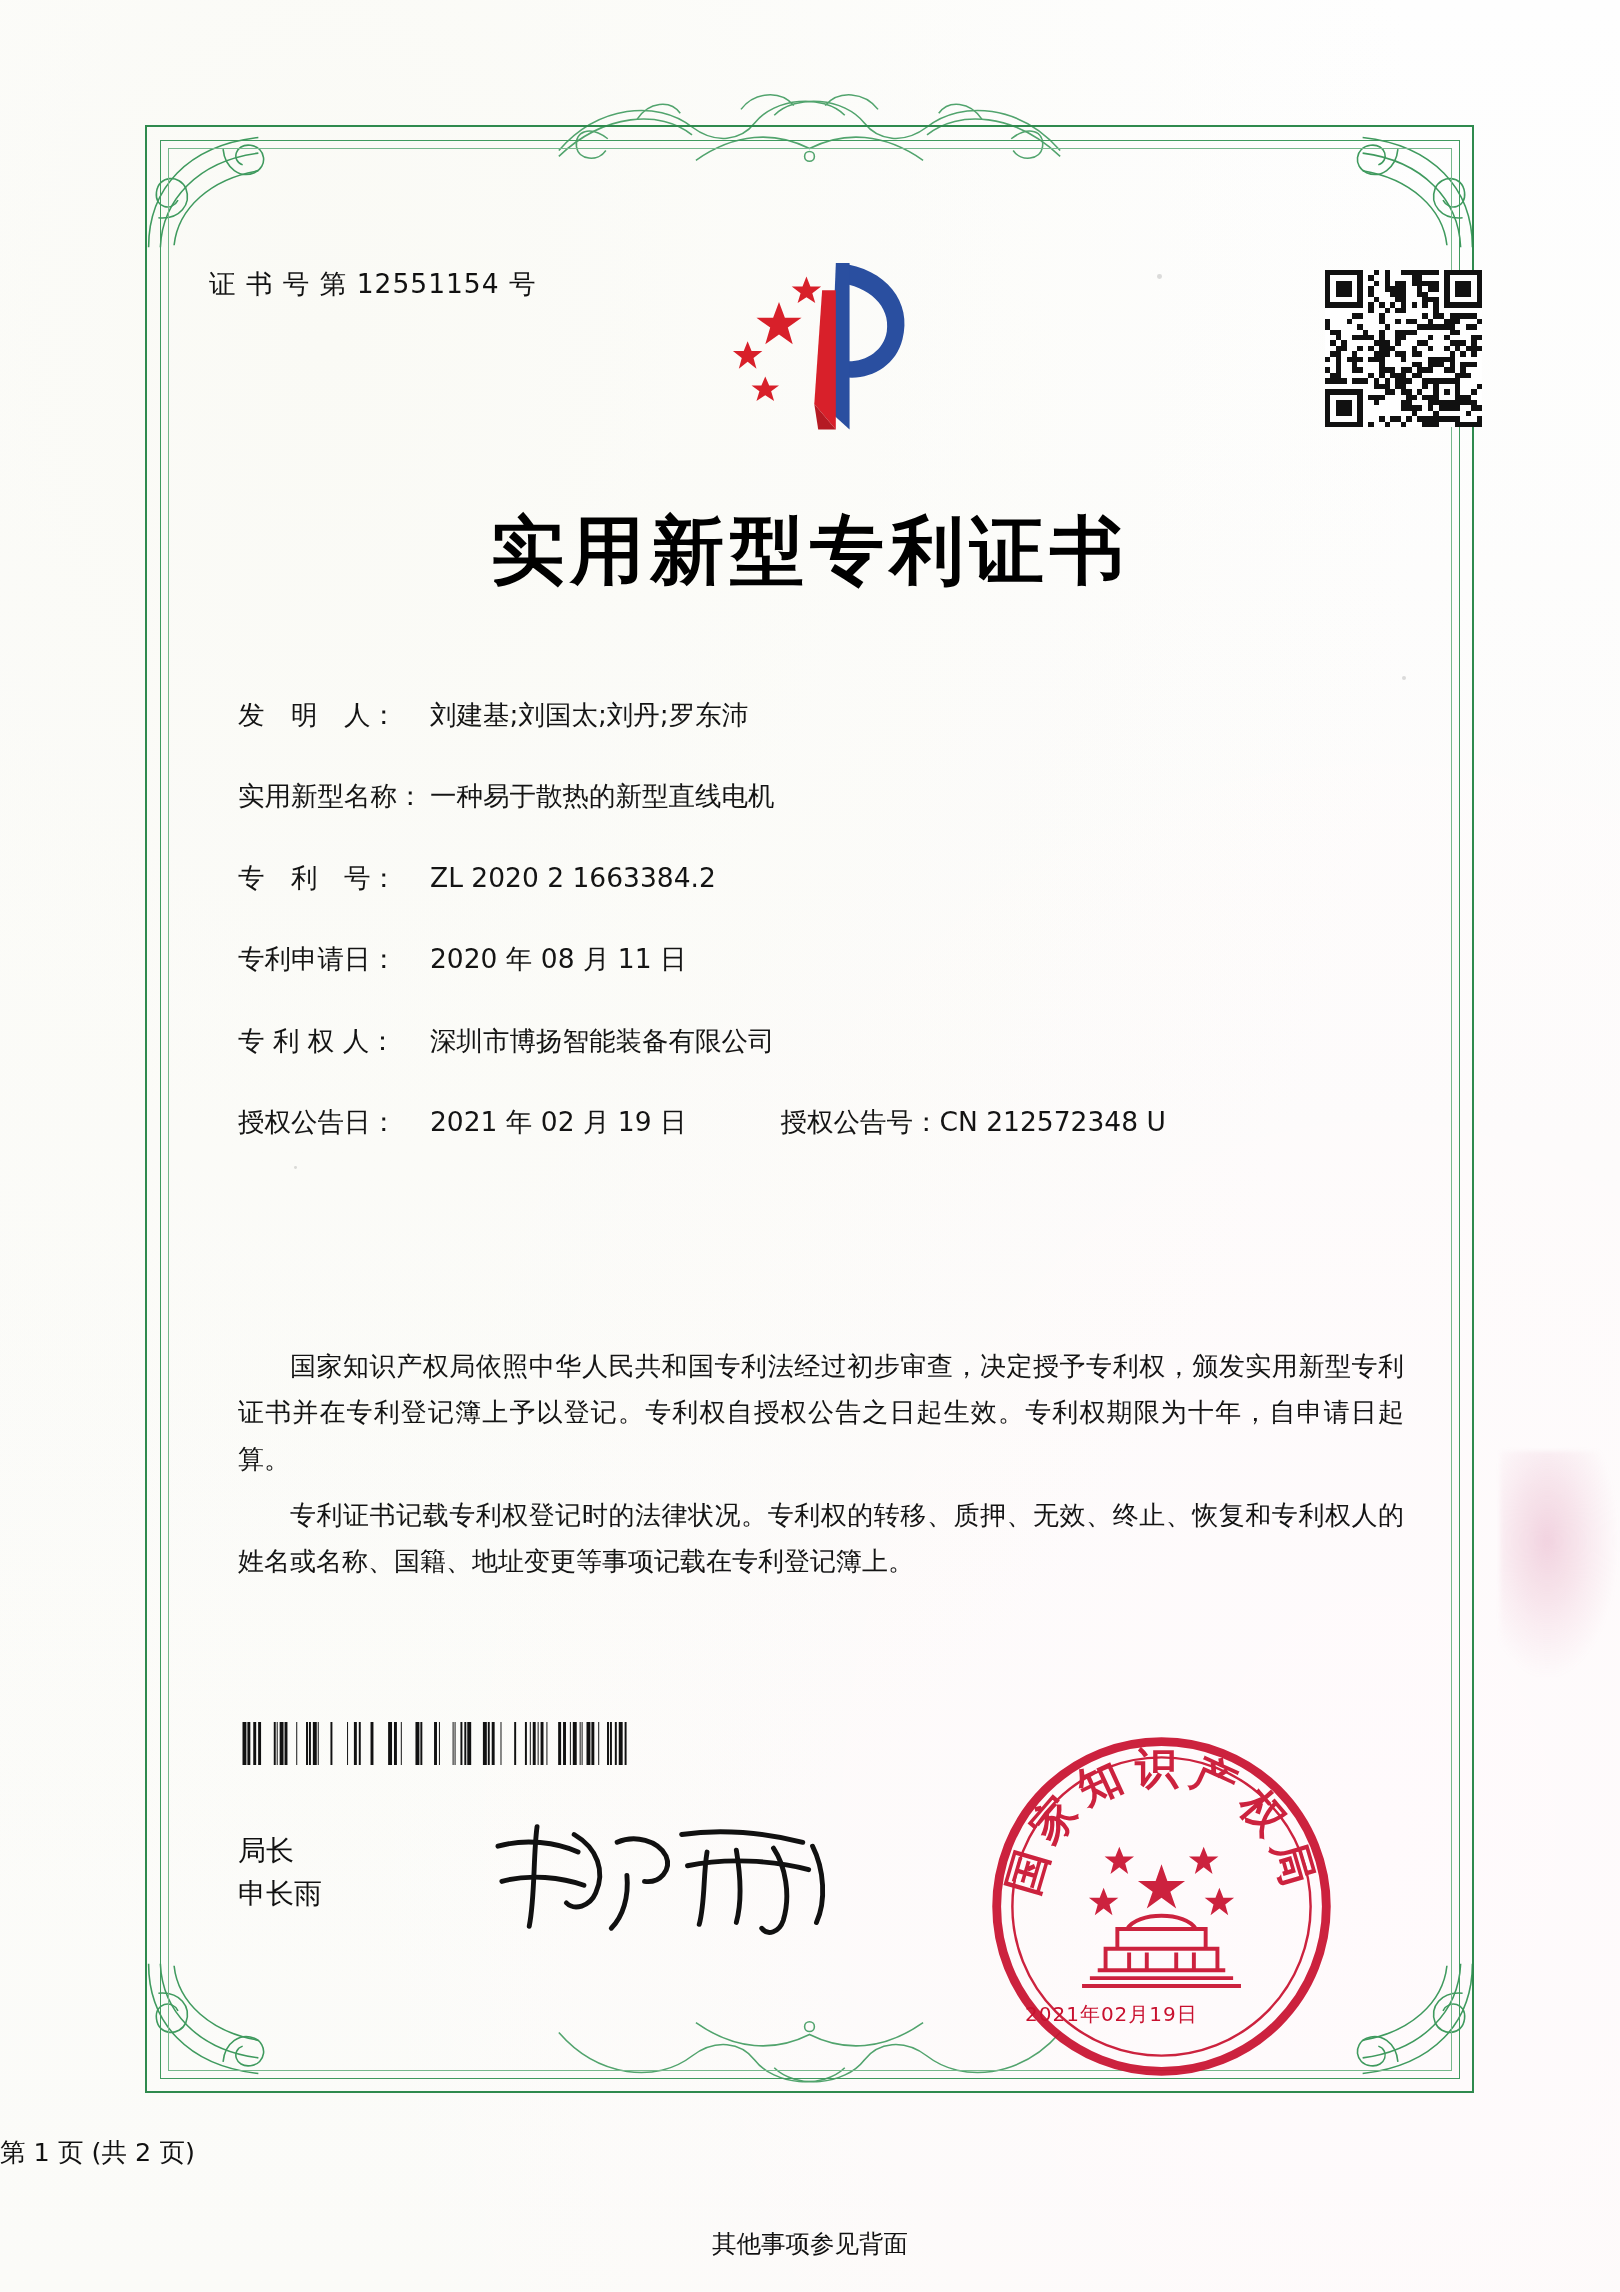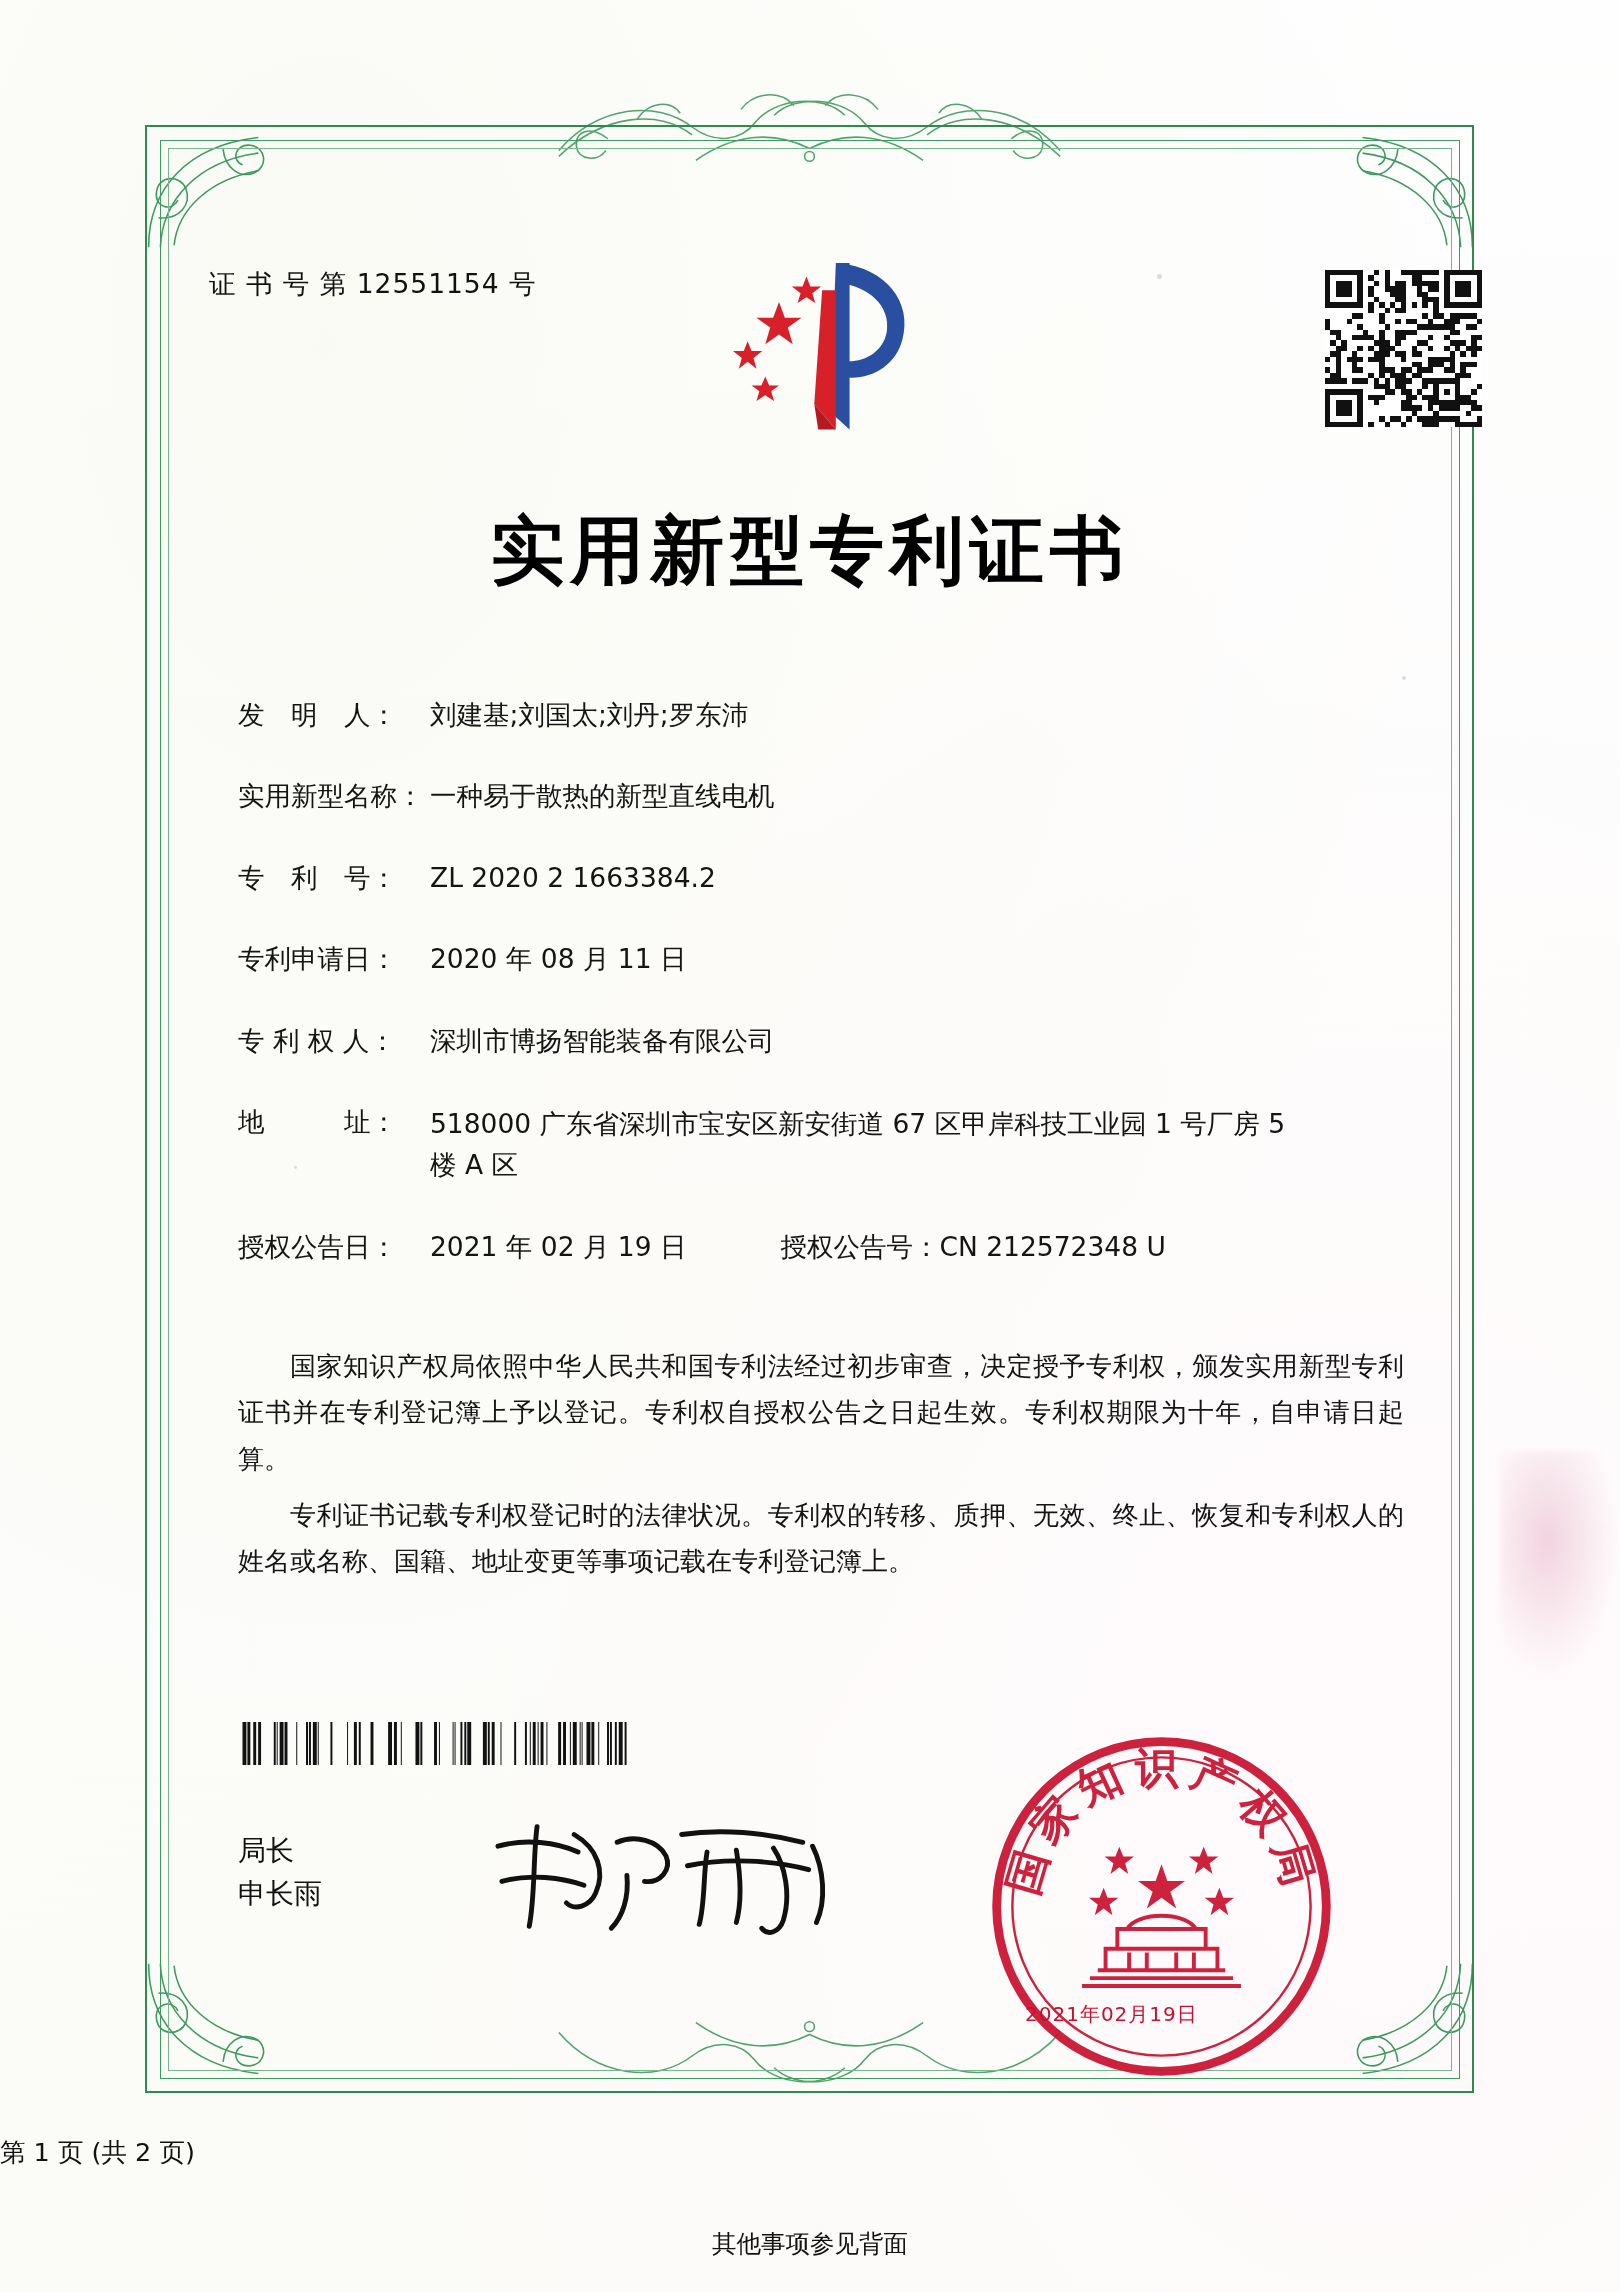--- a/index.html
+++ b/index.html
@@ -750,24 +750,20 @@
       <div class="val">ZL 2020 2 1663384.2</div>
     </div>
     <div class="row">
       <div class="lab">专利申请日：</div>
       <div class="val">2020 年 08 月 11 日</div>
     </div>
     <div class="row">
       <div class="lab">专 利 权 人：</div>
       <div class="val">深圳市博扬智能装备有限公司</div>
     </div>
-    <div class="row addr">
-      <div class="lab">地　　　址：</div>
-      <div class="val">518000 广东省深圳市宝安区新安街道 67 区甲岸科技工业园 1 号厂房 5 楼 A 区</div>
-    </div>
     <div class="row two-col">
       <div class="lab">授权公告日：</div>
       <div>2021 年 02 月 19 日</div>
       <div class="col2-lab">授权公告号：</div>
       <div>CN 212572348 U</div>
     </div>
   </div>
 
   <div class="paras">
     <p>国家知识产权局依照中华人民共和国专利法经过初步审查，决定授予专利权，颁发实用新型专利证书并在专利登记簿上予以登记。专利权自授权公告之日起生效。专利权期限为十年，自申请日起算。</p>

